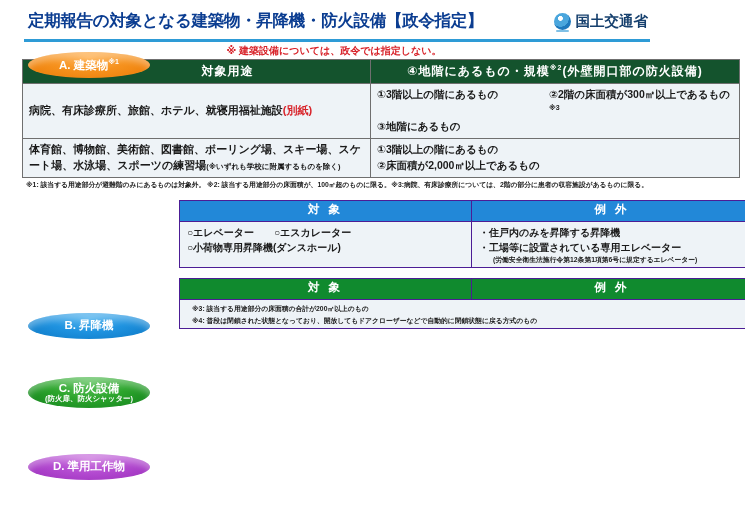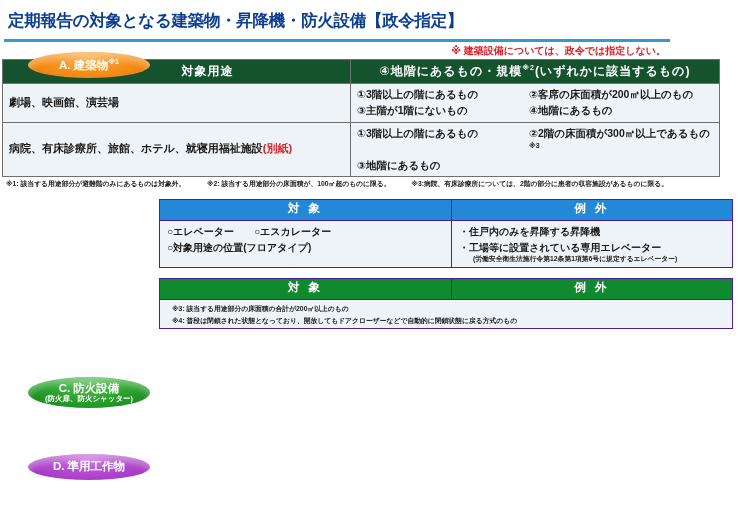--- a/index.html
+++ b/index.html
@@ -4,21 +4,21 @@
 <style>
   html,body{margin:0;padding:0;}
   body{
     width:745px;height:508px;
     background:#ffffff;
     font-family:"Liberation Sans","DejaVu Sans",sans-serif;
     color:#1a1a1a;
     overflow:hidden;
     position:relative;
   }
-  .page{position:relative;width:674px;height:508px;box-sizing:border-box;padding:0 2px;}
+  .page{position:relative;width:674px;height:508px;box-sizing:border-box;padding:0 22px;}
 
   
   .header{display:flex;align-items:center;justify-content:space-between;height:34px;padding:4px 4px 0 6px;}
   .doc-title{
     font-size:16.5px;font-weight:bold;color:#0b3d91;letter-spacing:-0.3px;
     white-space:nowrap;
   }
   .ministry{display:flex;align-items:center;gap:5px;white-space:nowrap;}
   .ministry-logo{
     width:17px;height:17px;border-radius:50%;
@@ -28,21 +28,21 @@
   .ministry-logo::after{
     content:"";position:absolute;left:2px;right:2px;bottom:-2.5px;height:2px;
     background:#7fc0e6;border-radius:1px;
   }
   .ministry-name{font-size:14.5px;font-weight:bold;color:#16406e;}
 
   .rule-blue{height:3px;background:#2e9bd6;margin:1px 2px 0 2px;}
 
   
   .note-seirei{
-    text-align:right;font-size:10px;font-weight:bold;color:#d8232a;
+    text-align:center;font-size:10px;font-weight:bold;color:#d8232a;
     padding:2px 6px 1px 0;
   }
   table{border-collapse:collapse;width:100%;table-layout:fixed;}
   .tbl-a{border:1.2px solid #4b4b4b;}
   .tbl-a td,.tbl-a th{border:1px solid #6f6f6f;vertical-align:middle;}
   .th-orange{
     background:#14532d;color:#ffffff;font-size:12px;font-weight:bold;
     text-align:center;height:21px;letter-spacing:1px;
   }
   .cell-l{background:#eef3f7;padding:3px 6px;font-size:11px;line-height:1.45;font-weight:bold;}
@@ -102,73 +102,71 @@
   .foot-c{font-size:6.8px;font-weight:bold;line-height:1.45;padding:2px 6px 0 6px;}
   .gap-10{height:10px;}
 </style>
 </head>
 <body>
 
 <div class="page">
 
   <div class="header">
     <div class="doc-title">定期報告の対象となる建築物・昇降機・防火設備【政令指定】</div>
+    <div class="ministry">
+      <span class="ministry-logo"></span>
+      <span class="ministry-name">国土交通省</span>
+    </div>
   </div>
   <div class="rule-blue"></div>
 
   <div class="note-seirei">※ 建築設備については、政令では指定しない。</div>
 
   <div class="section">
     <table class="tbl-a">
       <colgroup>
           <col style="width:348px">
           <col style="width:369px">
         </colgroup>
       <tbody>
           <tr>
         <th class="th-orange">
           <span style="display:inline-block;padding-left:62px">対象用途</span>
         </th>
         <th class="th-orange">
-          <span>④地階にあるもの・規模</span><span class="sup">※2</span><span>(いずれかに該当するもの)</span>
+          <span>④地階にあるもの・規模</span><span class="sup">※2</span><span>(外壁開口部の防火設備)</span>
         </th>
       </tr>
 
-      <tr>
-        <td class="cell-l" style="height:28px">
-          <span>劇場、映画館、演芸場</span>
-        </td>
-        <td class="cell-r">
-          <div class="colgrid">
-                <span>①3階以上の階にあるもの</span>
-                <span>②客席の床面積が200㎡以上のもの</span>
-              </div>
-          <div class="colgrid">
-                <span>③主階が1階にないもの</span>
-                <span>④地階にあるもの</span>
-              </div>
-        </td>
-      </tr>
 
 
       <tr>
         <td class="cell-l" style="height:30px">
           <span>病院、有床診療所、旅館、ホテル、就寝用福祉施設</span><span class="red">(別紙)</span>
         </td>
         <td class="cell-r">
           <div class="colgrid">
                 <span>①3階以上の階にあるもの</span>
                 <span><span>②2階の床面積が300㎡以上であるもの</span><span class="sup">※3</span></span>
               </div>
           <div class="colgrid">
                 <span>③地階にあるもの</span>
               </div>
         </td>
       </tr>
 
+      <tr>
+        <td class="cell-l" style="height:32px">
+          <span>体育館、博物館、美術館、図書館、ボーリング場、スキー場、スケート場、水泳場、スポーツの練習場</span><span class="small-paren">(※いずれも学校に附属するものを除く)</span>
+        </td>
+        <td class="cell-r">
+          <div>①3階以上の階にあるもの</div>
+          <div>②床面積が2,000㎡以上であるもの</div>
+        </td>
+      </tr>
 
     </tbody>
       </table>
 
     <div class="foot-row">
       <span class="f1">※1: 該当する用途部分が避難階のみにあるものは対象外。</span>
       <span class="f2">※2: 該当する用途部分の床面積が、100㎡超のものに限る。</span>
       <span>※3:病院、有床診療所については、2階の部分に患者の収容施設があるものに限る。</span>
     </div>
   </div>
@@ -182,21 +180,21 @@
           <col>
         </colgroup>
       <tbody>
           <tr>
         <th class="sec-th th-blue">対 象</th>
         <th class="sec-th th-blue">例 外</th>
       </tr>
       <tr>
         <td class="sec-cell" style="height:34px">
           <div>○エレベーター　　○エスカレーター</div>
-          <div>○対象用途の位置(フロアタイプ)</div>
+          <div>○小荷物専用昇降機(ダンスホール)</div>
         </td>
         <td class="sec-cell">
           <div>・住戸内のみを昇降する昇降機</div>
           <div>・工場等に設置されている専用エレベーター</div>
           <span class="subnote">(労働安全衛生法施行令第12条第1項第6号に規定するエレベーター)</span>
         </td>
       </tr>
     </tbody>
       </table>
   </div>
@@ -222,20 +220,23 @@
       </tr>
     </tbody>
       </table>
   </div>
 
   <div class="gap-10"></div>
 
   <div class="pill pill-a">
     <span class="pill-main"><span>A. 建築物</span><span class="sup">※1</span></span>
   </div>
+  <div class="pill pill-b">
+    <span class="pill-main">B. 昇降機</span>
+  </div>
   <div class="pill pill-c">
     <span class="pill-main">C. 防火設備</span>
     <span class="pill-sub">(防火扉、防火シャッター)</span>
   </div>
   <div class="pill pill-d">
     <span class="pill-main">D. 準用工作物</span>
   </div>
 
 </div>
 

